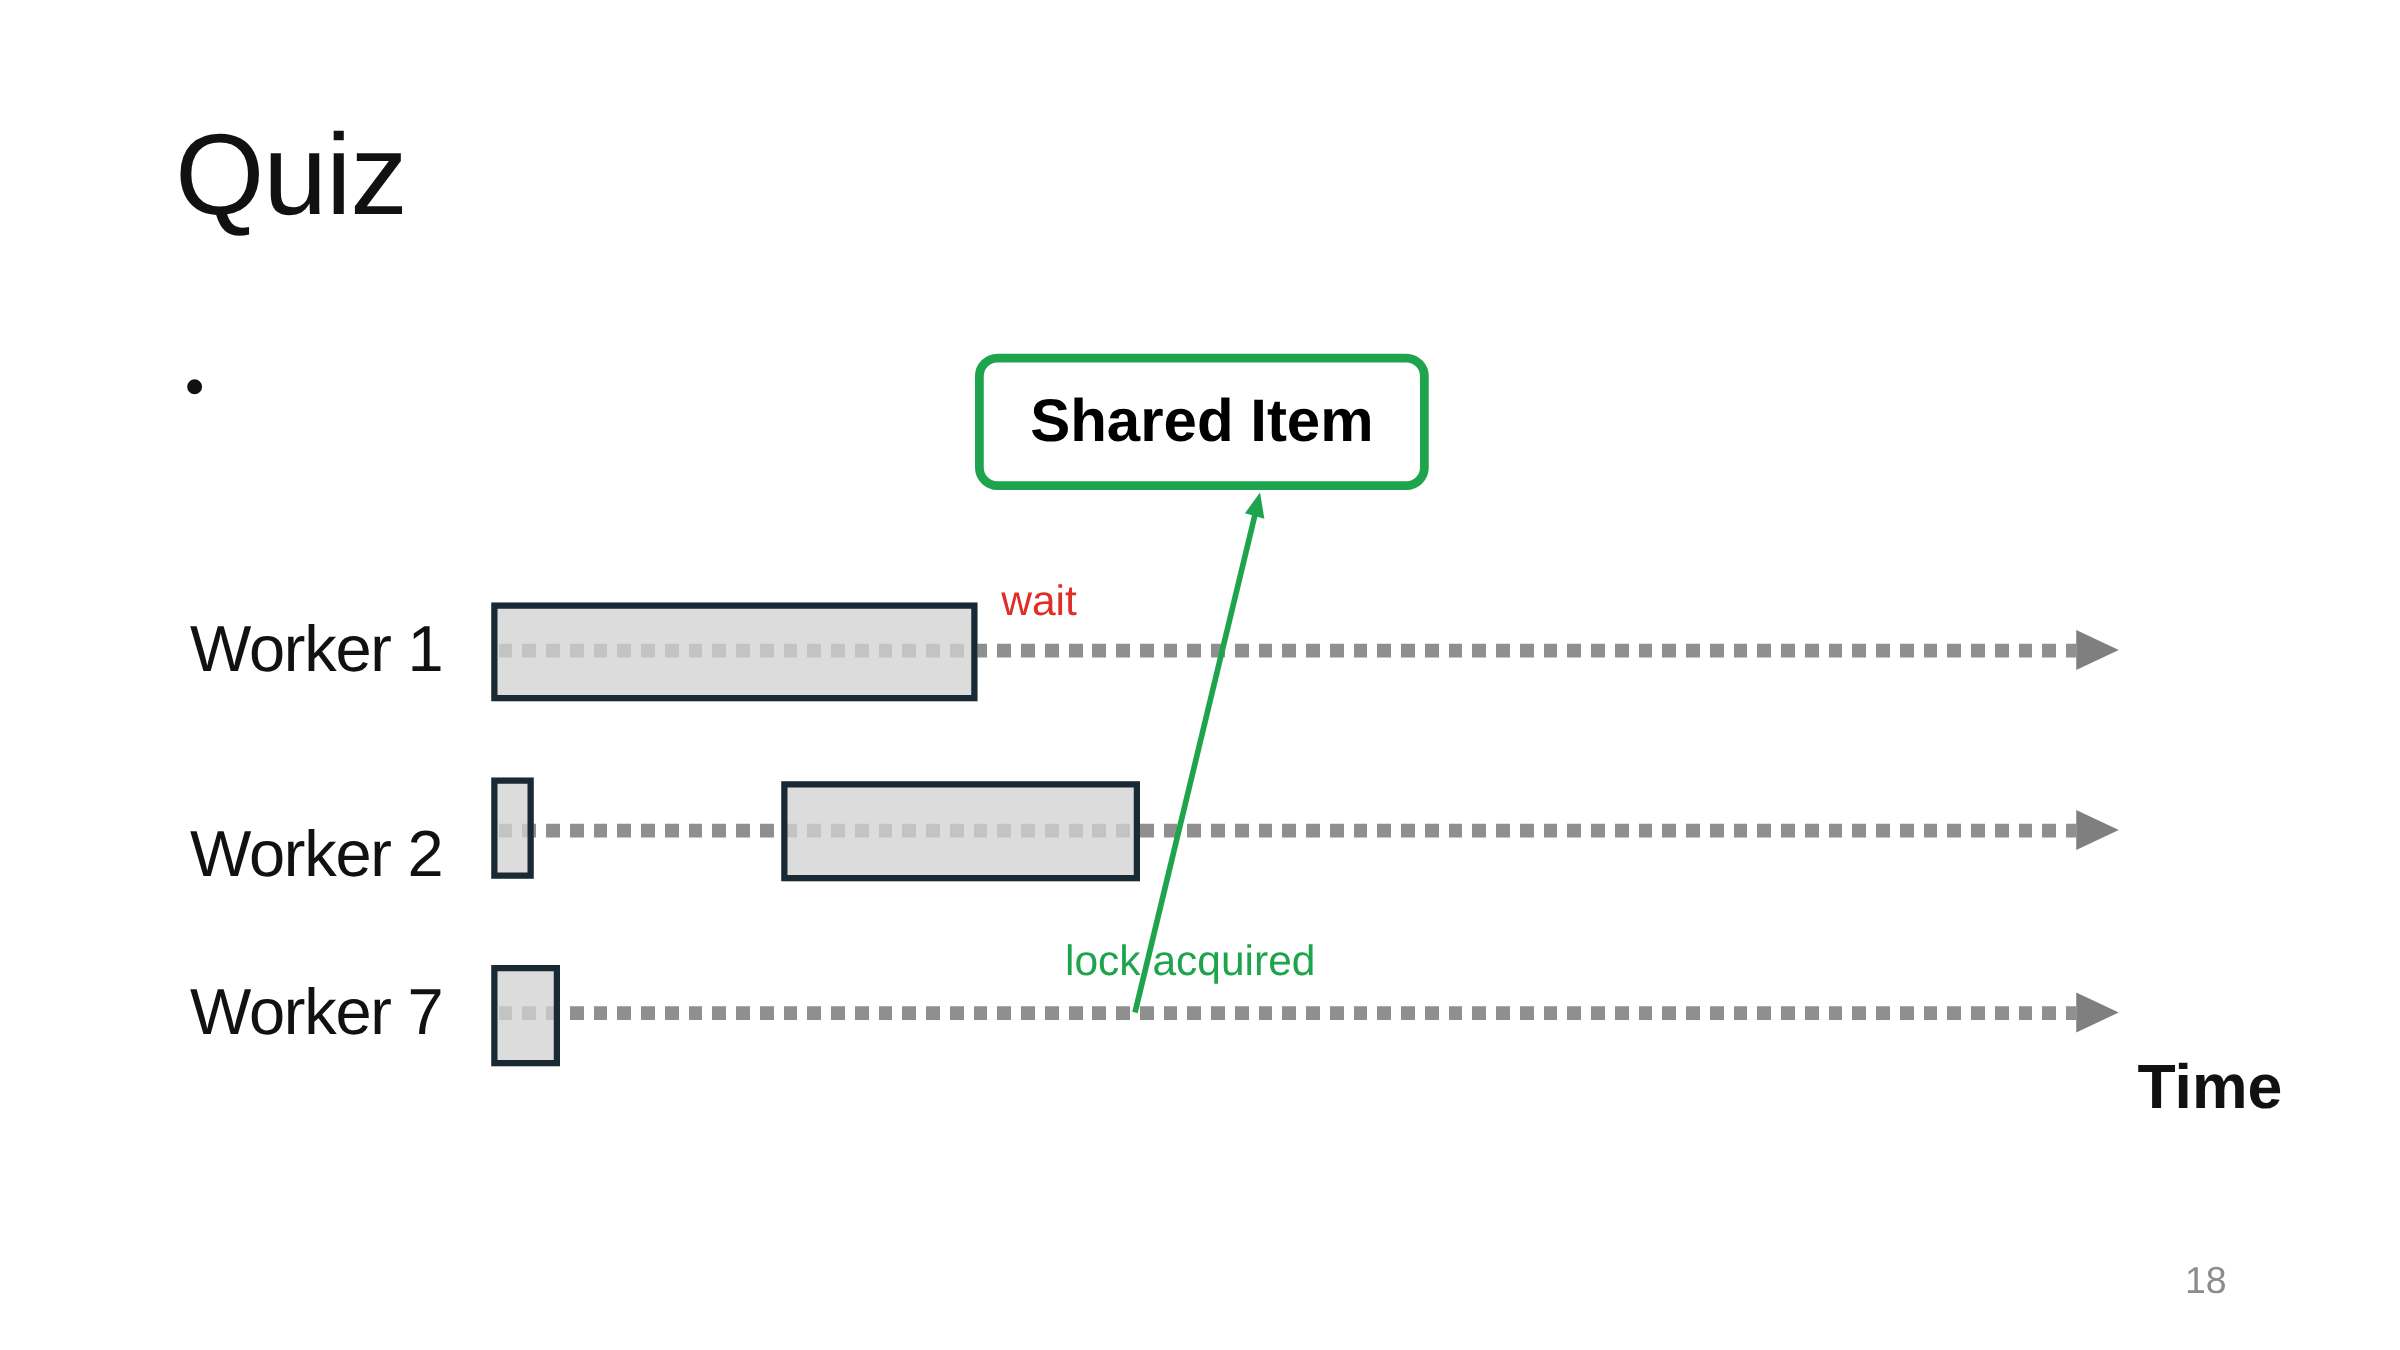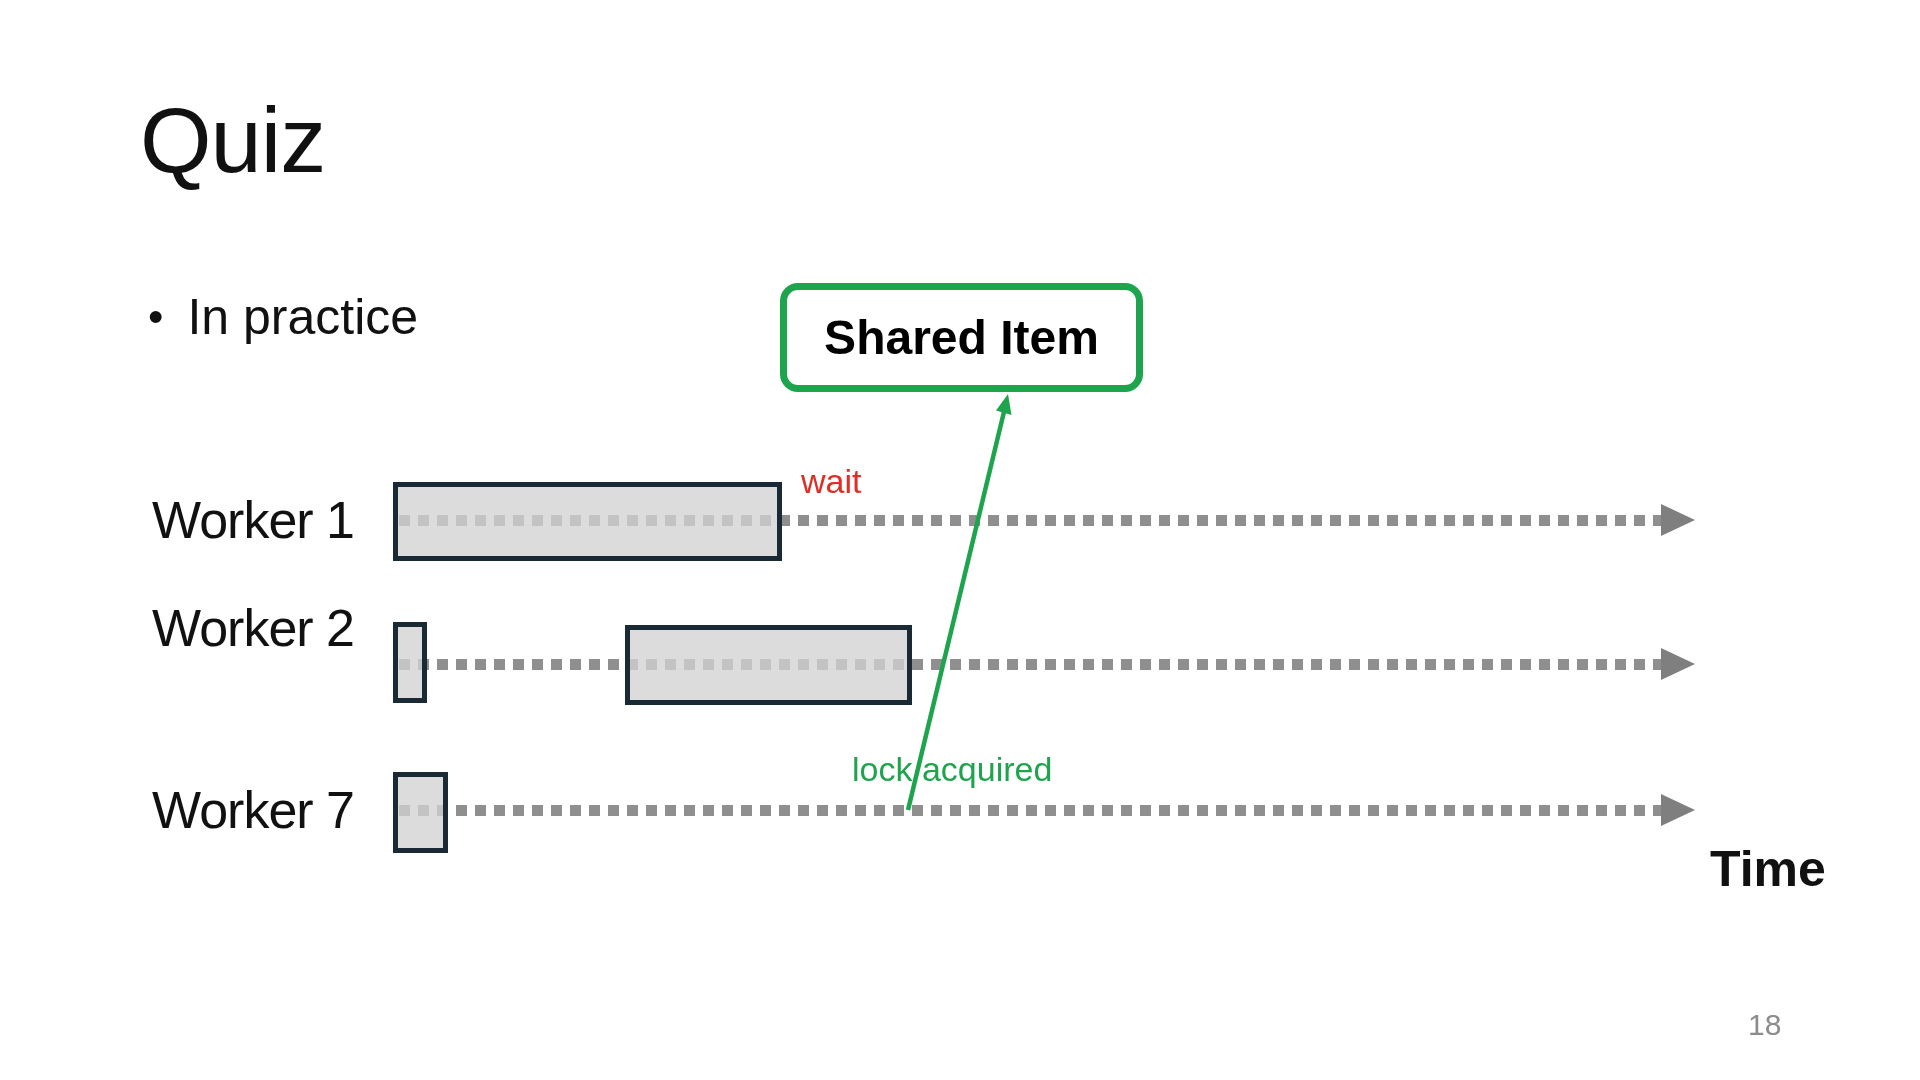--- a/index.html
+++ b/index.html
@@ -48,21 +48,21 @@
   .row-label {
     position: absolute;
     left: 152px;
     font-size: 52px;
     font-weight: 300;
     letter-spacing: -1px;
     line-height: 64px;
     color: var(--text, #111);
   }
   .rl1 { top: 488px; }
-  .rl2 { top: 596px; }
+  .rl2 { top: 652px; }
   .rl3 { top: 778px; }
   
   .timeline {
     position: absolute;
     left: 399px;
     width: 1262px;
     height: 11px;
     background-image: repeating-linear-gradient(90deg,
       var(--dot, #8f8f8f) 0 11px, transparent 11px 19px);
     z-index: 1;
@@ -162,21 +162,20 @@
 </style>
 </head>
 <body>
 
 <div class="slide">
 
   <h1 class="slide-title">Quiz</h1>
 
   <div class="bullet-line">
     <span class="bullet-glyph">•</span>
-    <span>In practice</span>
   </div>
 
   <div class="row-label rl1">Worker 1</div>
   <div class="row-label rl2">Worker 2</div>
   <div class="row-label rl3">Worker 7</div>
 
   <div class="timeline tl1"></div>
   <div class="timeline tl2"></div>
   <div class="timeline tl3"></div>
   <div class="tri tr1"></div>

